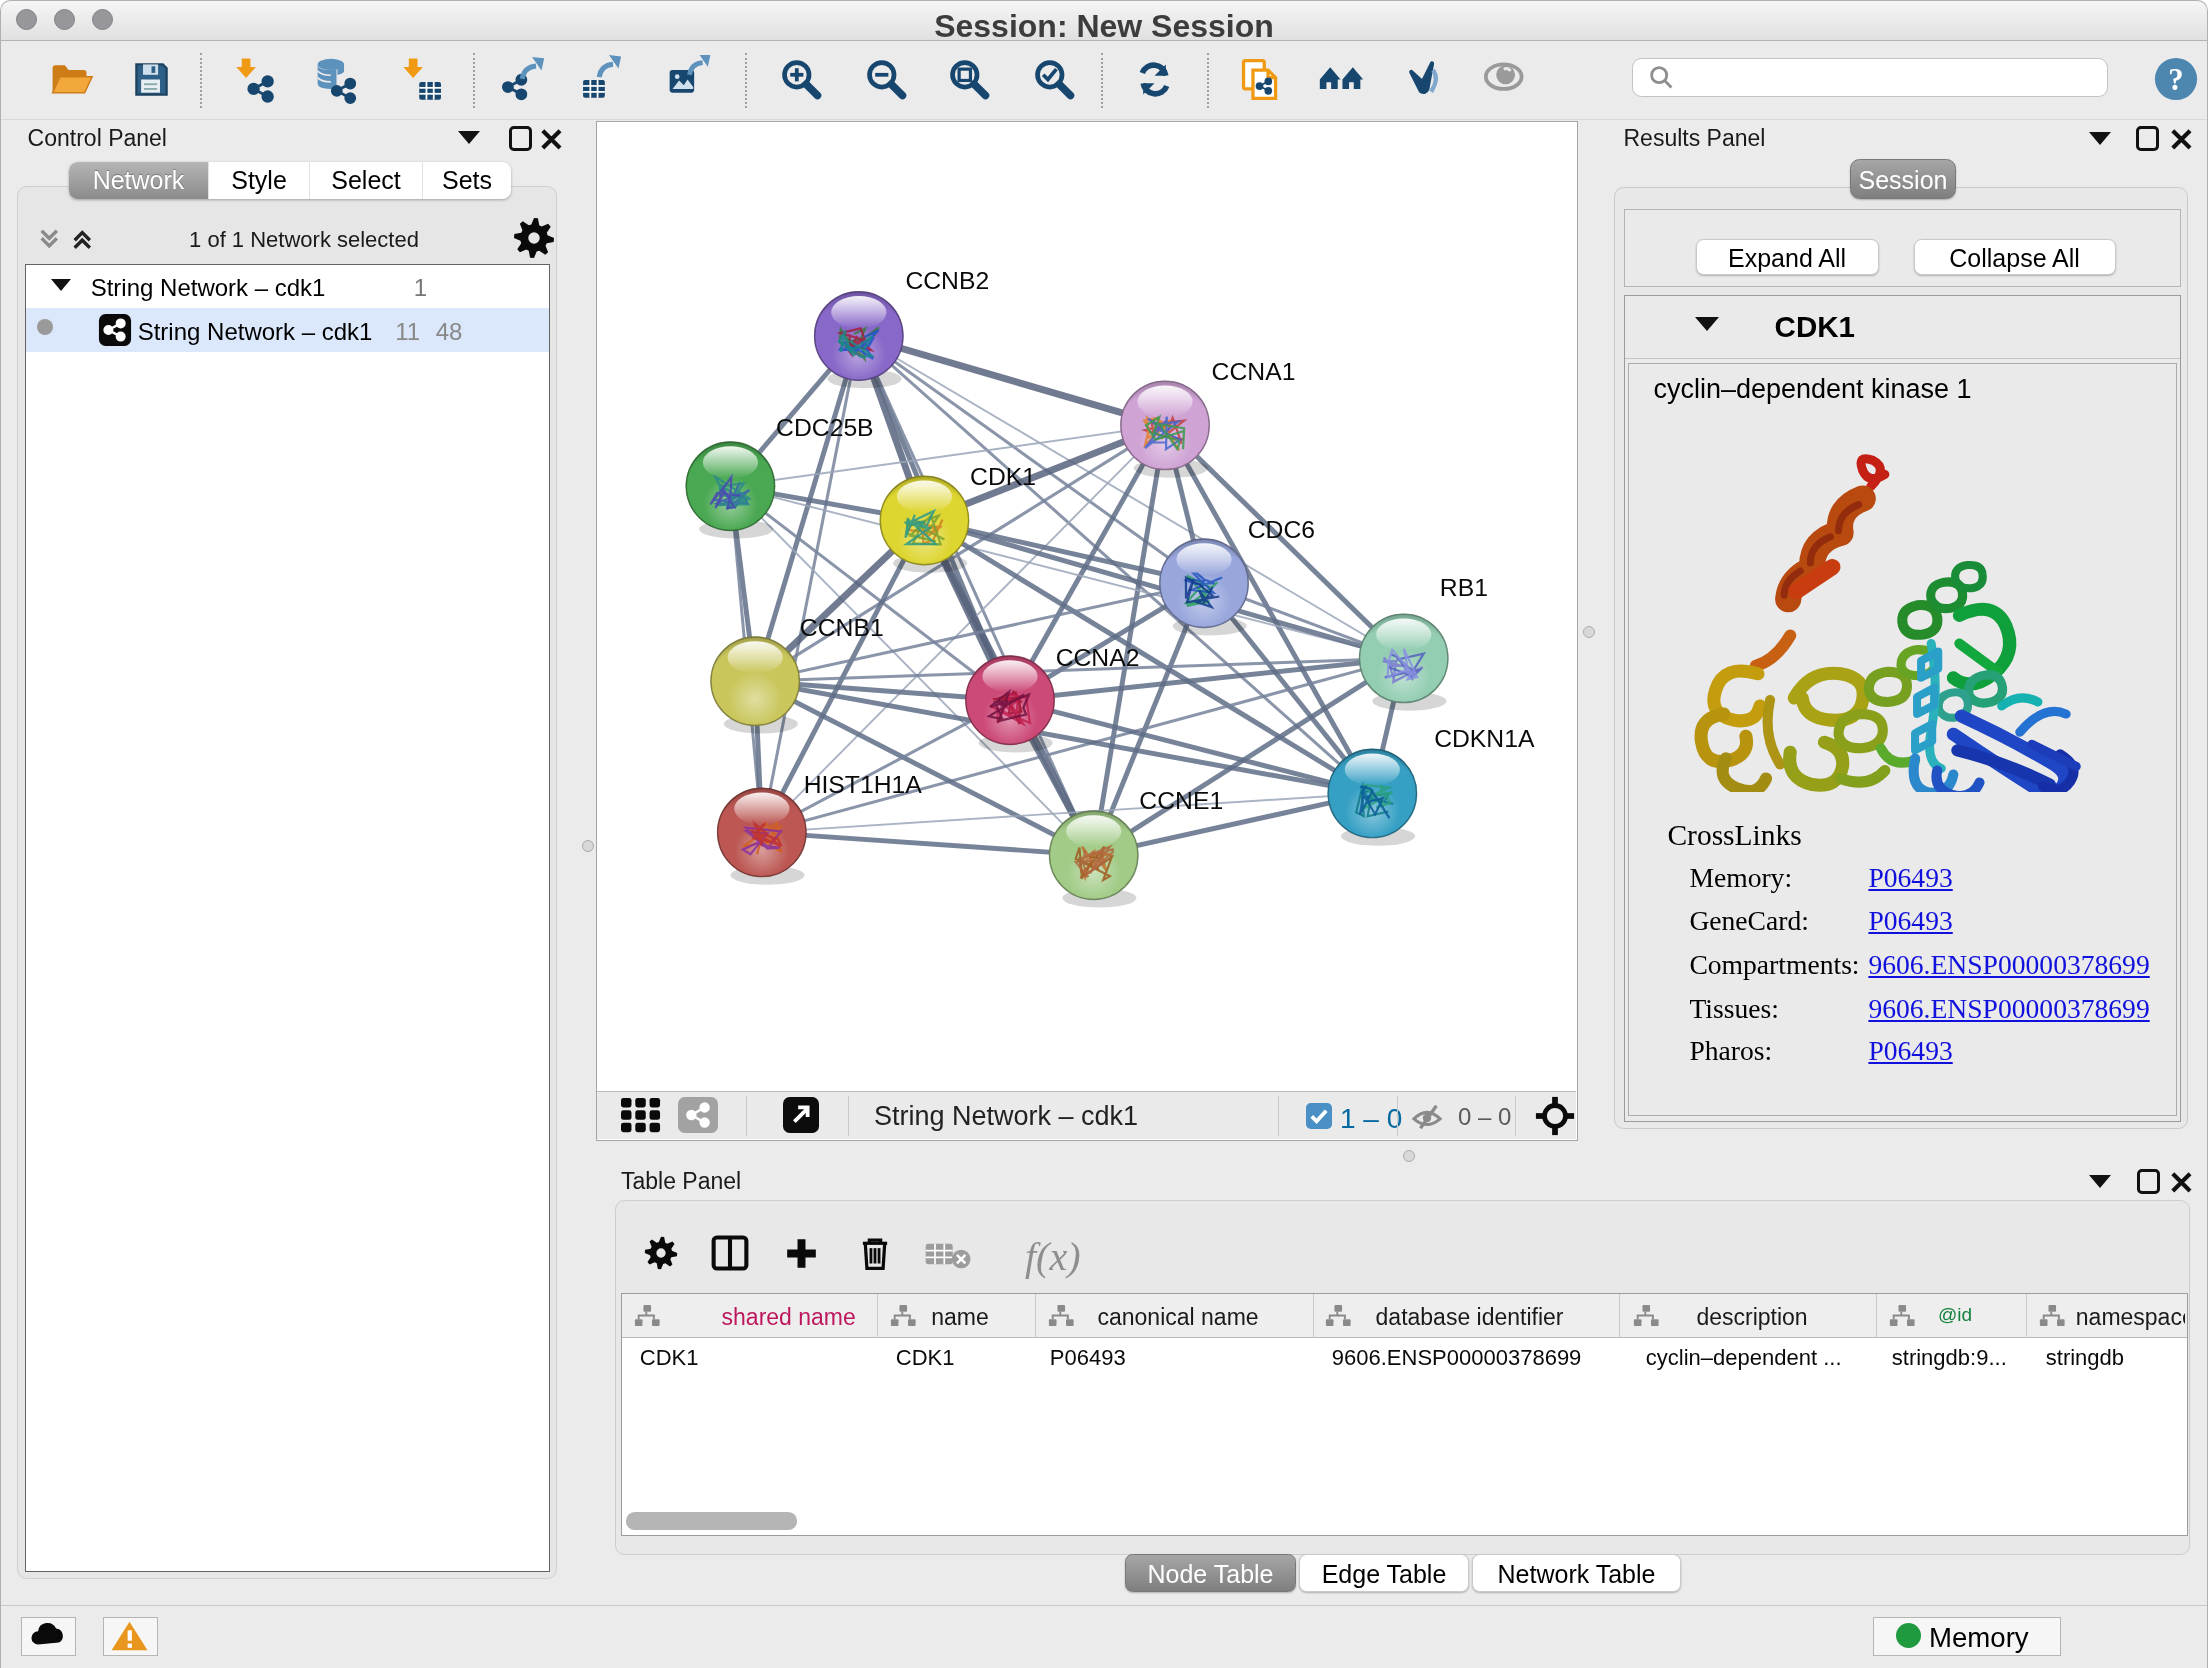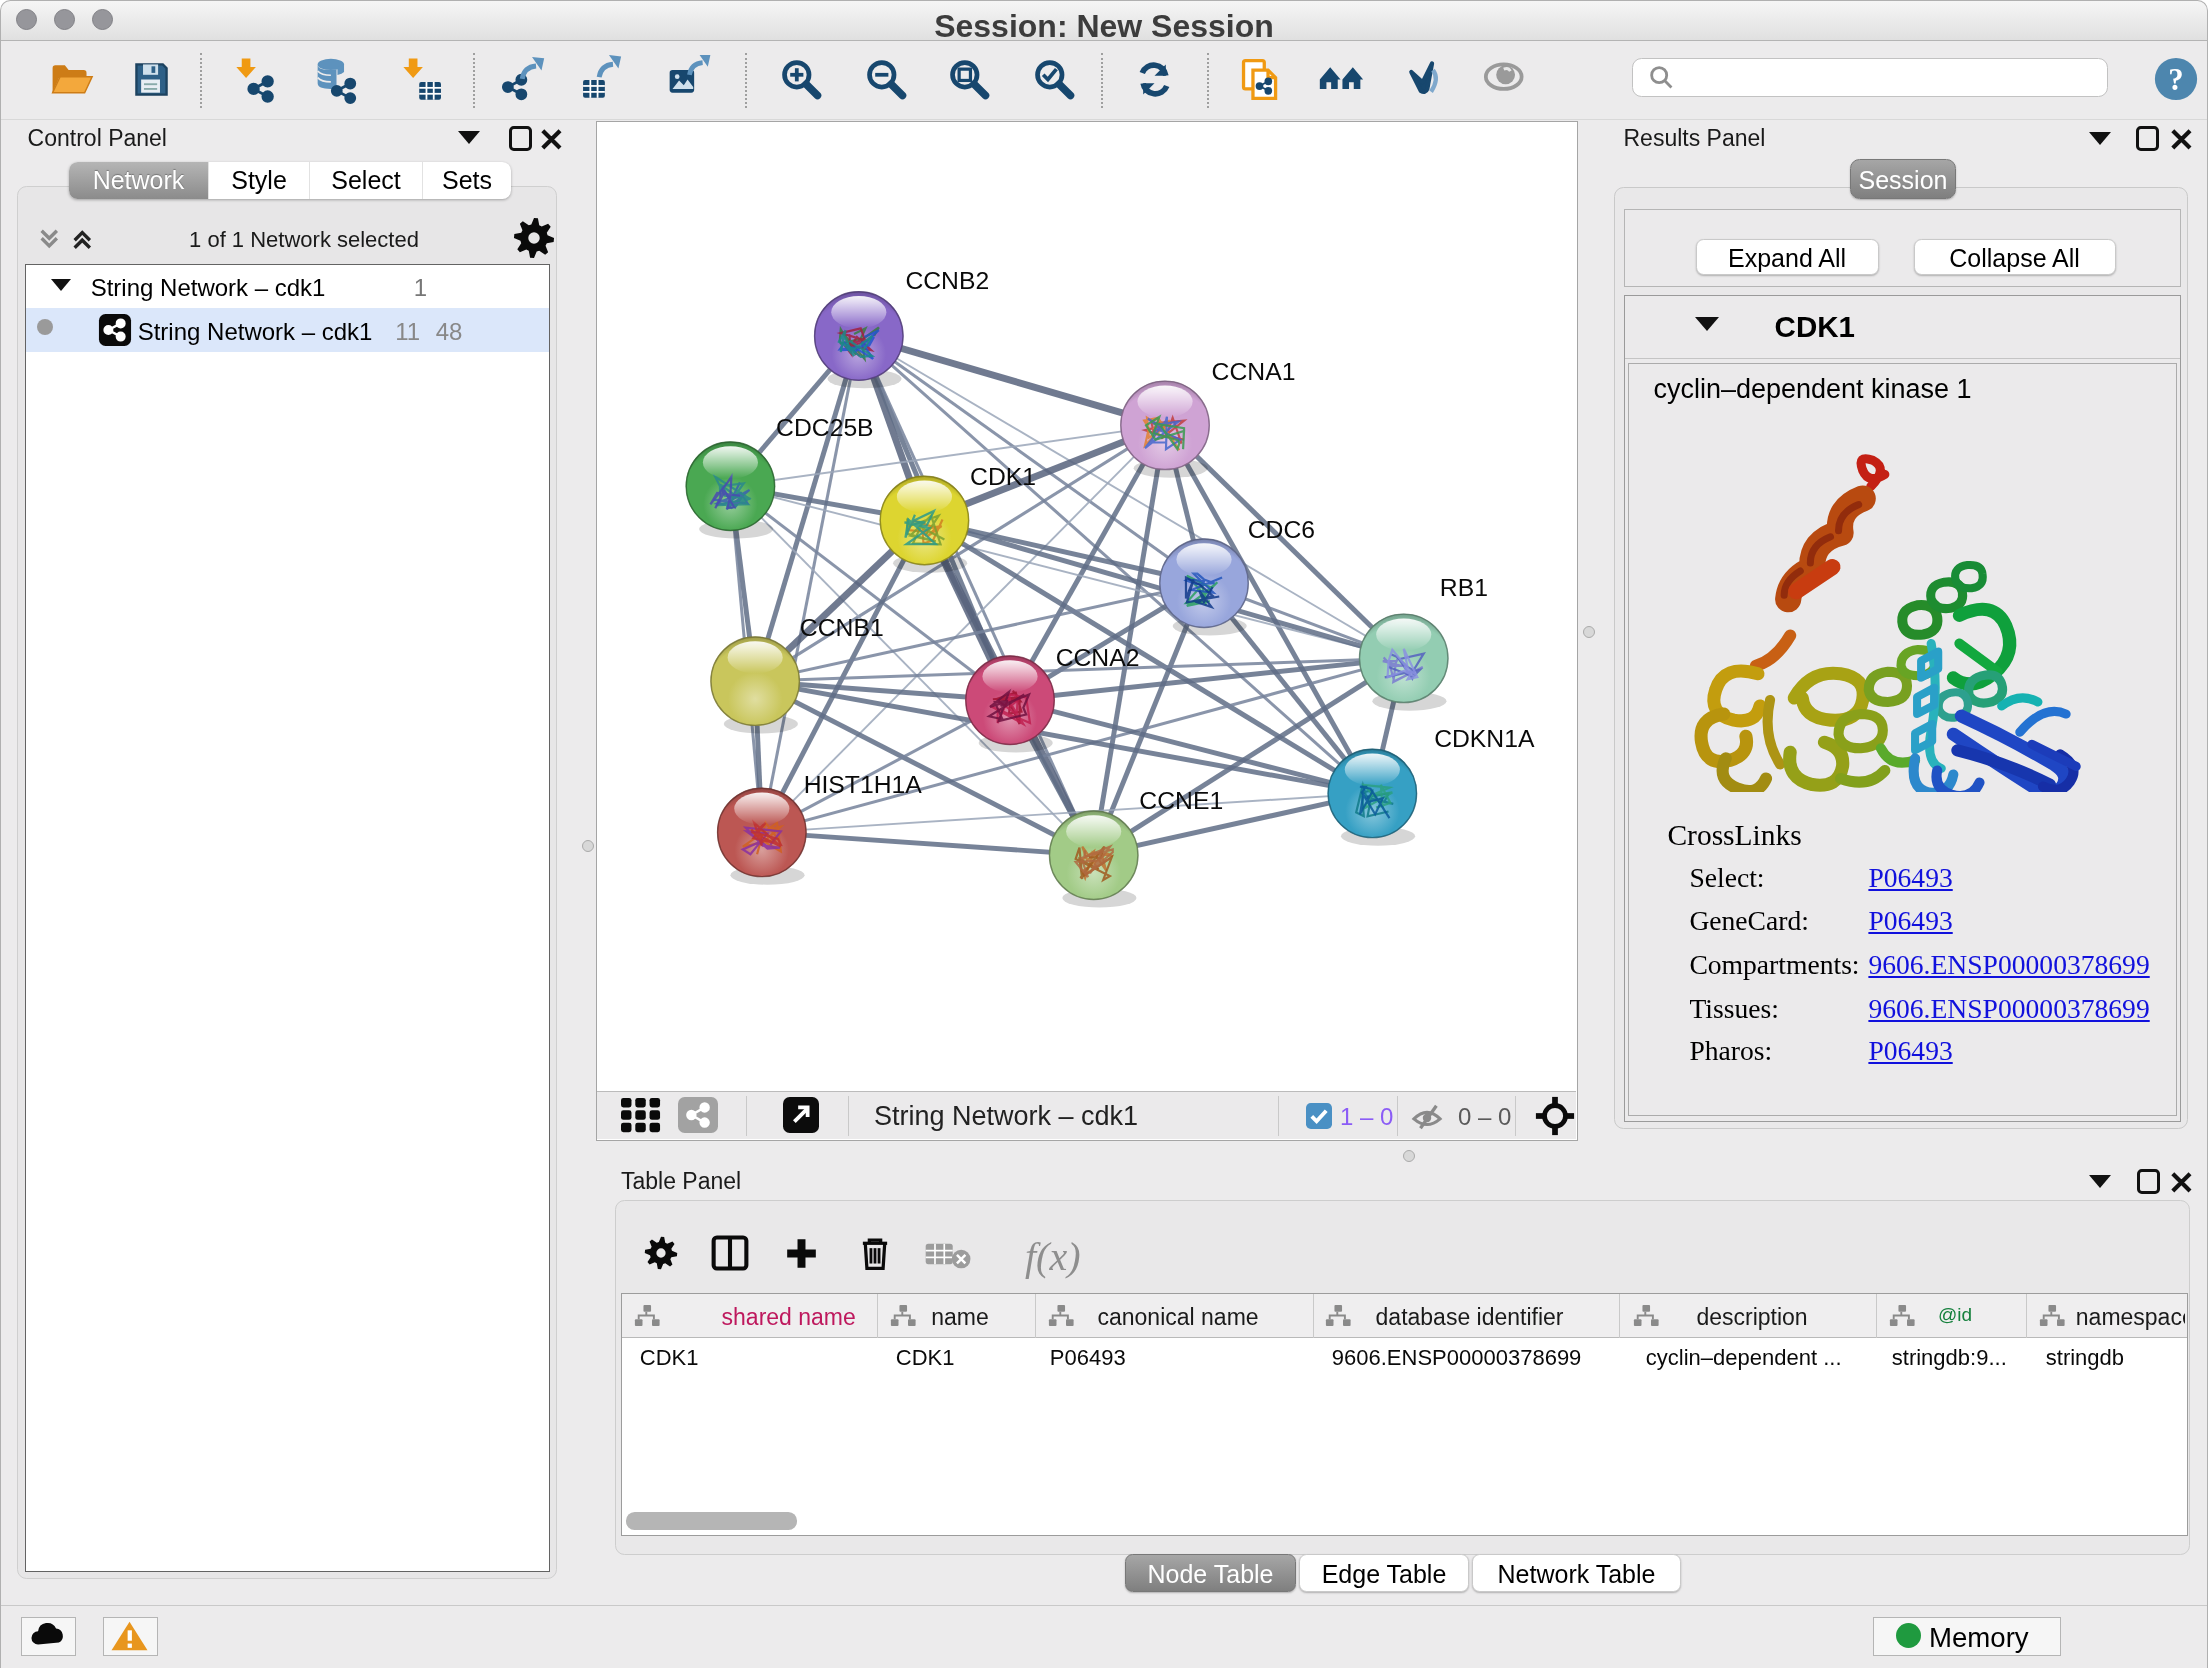--- a/index.html
+++ b/index.html
@@ -493,21 +493,21 @@
             <line x1="12" y1="26" x2="25" y2="13"></line>
             <path d="M16 11 h10 v10" fill="none"></path>
           </g>
         </svg></div>
     <div class="nss" style="left:251px"></div>
     <div style="position:absolute;left:277px;top:8.6px;font-size:27px;color:#222">String Network – cdk1</div>
     <div class="nss" style="left:681px"></div>
     <div style="position:absolute;left:709px;top:10.5px;width:26px;height:26px;background:#4a90c4;border-radius:4.8px"><svg width="26" height="26" viewBox="0 0 27 27">
           <path d="M6 14 l5 5 10-11" stroke="#fff" stroke-width="4" fill="none"></path>
         </svg></div>
-    <div style="position:absolute;left:743px;top:10.5px;font-size:24px;color:#8b5cf6">1 – 0</div>
+    <div style="position:absolute;left:743px;top:10.5px;font-size:28px;color:#0369a1">1 – 0</div>
     <div class="nss" style="left:800px"></div>
     <svg width="38" height="30" style="position:absolute;left:811px;top:9.5px" viewBox="0 0 40 32">
         <path d="M6 18 q14-14 28 0 q-14 12 -28 0z" fill="none" stroke="#8a8a8a" stroke-width="3.2"></path>
         <circle cx="20" cy="17" r="4.5" fill="#8a8a8a"></circle>
         <line x1="30" y1="4" x2="13" y2="28" stroke="#8a8a8a" stroke-width="3.5"></line>
       </svg>
     <div style="position:absolute;left:861px;top:10.5px;font-size:24px;color:#5a5a5a">0 – 0</div>
     <div class="nss" style="left:918px"></div>
     <svg width="42" height="42" style="position:absolute;left:937px;top:2.9px" viewBox="0 0 44 44">
         <g stroke="#0a0a0a" fill="none">
@@ -578,21 +578,21 @@
 <path d="M298 268 q48 22 92 48 q16 10 8 22 q-10 12 -26 2 q-44 -28 -82 -54" stroke="#1f46c4" stroke-width="13"></path>
 <path d="M294 302 q48 12 92 34" stroke="#1736ae" stroke-width="12"></path>
 <path d="M396 306 q20 12 10 27 q-10 14 -27 5" stroke="#162ea6" stroke-width="10"></path>
 <path d="M316 334 q-8 18 -28 12 q-18 -6 -14 -24" stroke="#2052c4" stroke-width="10"></path>
 <path d="M338 258 q18 -14 36 -4" stroke="#16b2b2" stroke-width="9"></path>
 <path d="M356 284 q24 -28 46 -18" stroke="#2472d2" stroke-width="9"></path>
 <path d="M368 296 l44 22" stroke="#1c3cba" stroke-width="9"></path>
 </g>
           </svg>
         <div class="serif" style="position:absolute;left:38px;top:455px;font-size:29.5px;font-weight:400">CrossLinks</div>
-        <div class="serif" style="position:absolute;left:60px;top:498px;font-size:27.6px">Select:</div>
+        <div class="serif" style="position:absolute;left:60px;top:498px;font-size:27.6px">Memory:</div>
           <a class="lnk serif" style="position:absolute;left:239px;top:498px;font-size:27.6px">P06493</a>
         <div class="serif" style="position:absolute;left:60px;top:541px;font-size:27.6px">GeneCard:</div>
           <a class="lnk serif" style="position:absolute;left:239px;top:541px;font-size:27.6px">P06493</a>
         <div class="serif" style="position:absolute;left:60px;top:585px;font-size:27.6px">Compartments:</div>
           <a class="lnk serif" style="position:absolute;left:239px;top:585px;font-size:27.6px">9606.ENSP00000378699</a>
         <div class="serif" style="position:absolute;left:60px;top:629px;font-size:27.6px">Tissues:</div>
           <a class="lnk serif" style="position:absolute;left:239px;top:629px;font-size:27.6px">9606.ENSP00000378699</a>
         <div class="serif" style="position:absolute;left:60px;top:671px;font-size:27.6px">Pharos:</div>
           <a class="lnk serif" style="position:absolute;left:239px;top:671px;font-size:27.6px">P06493</a>
       </div>

